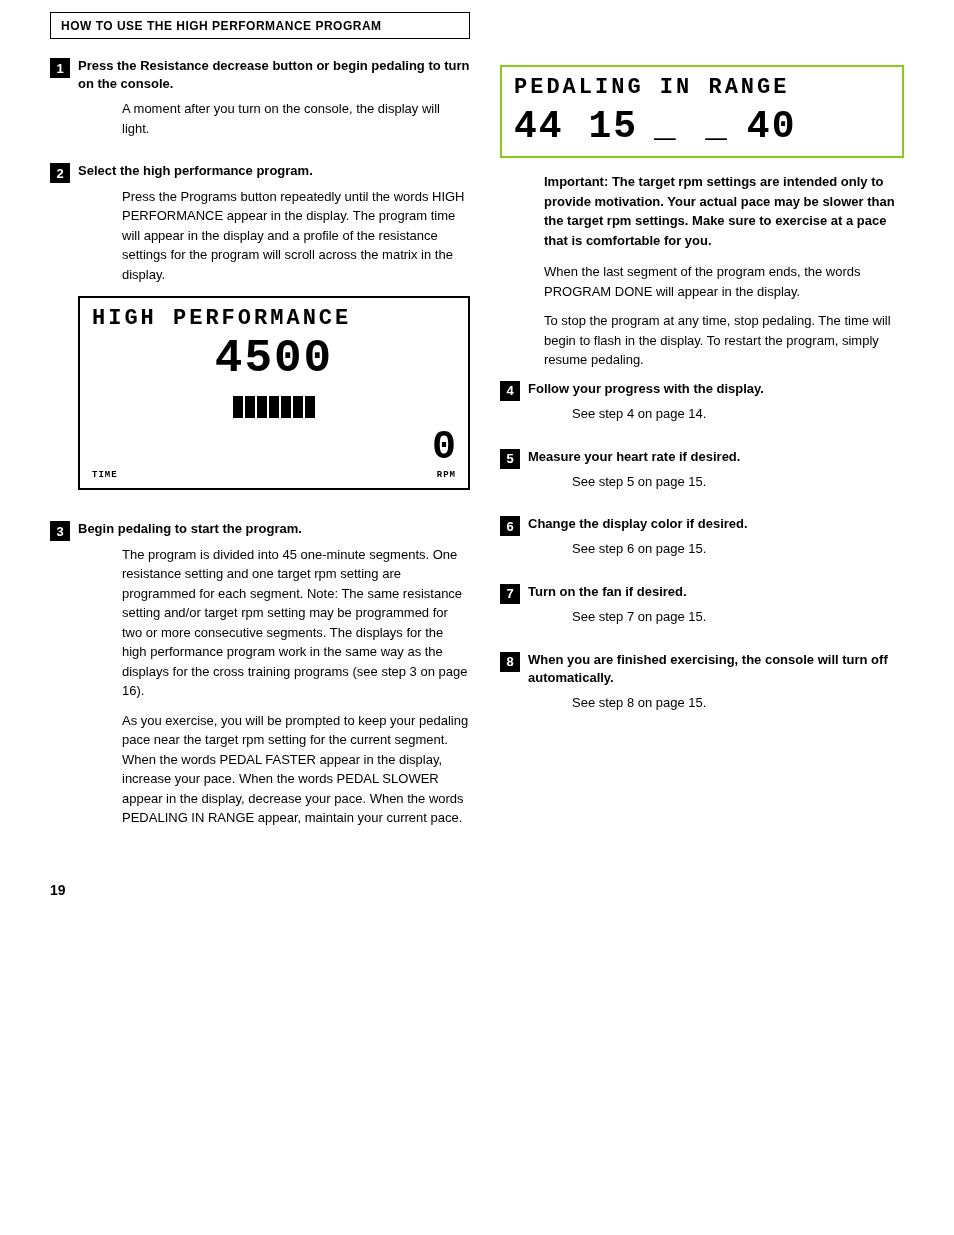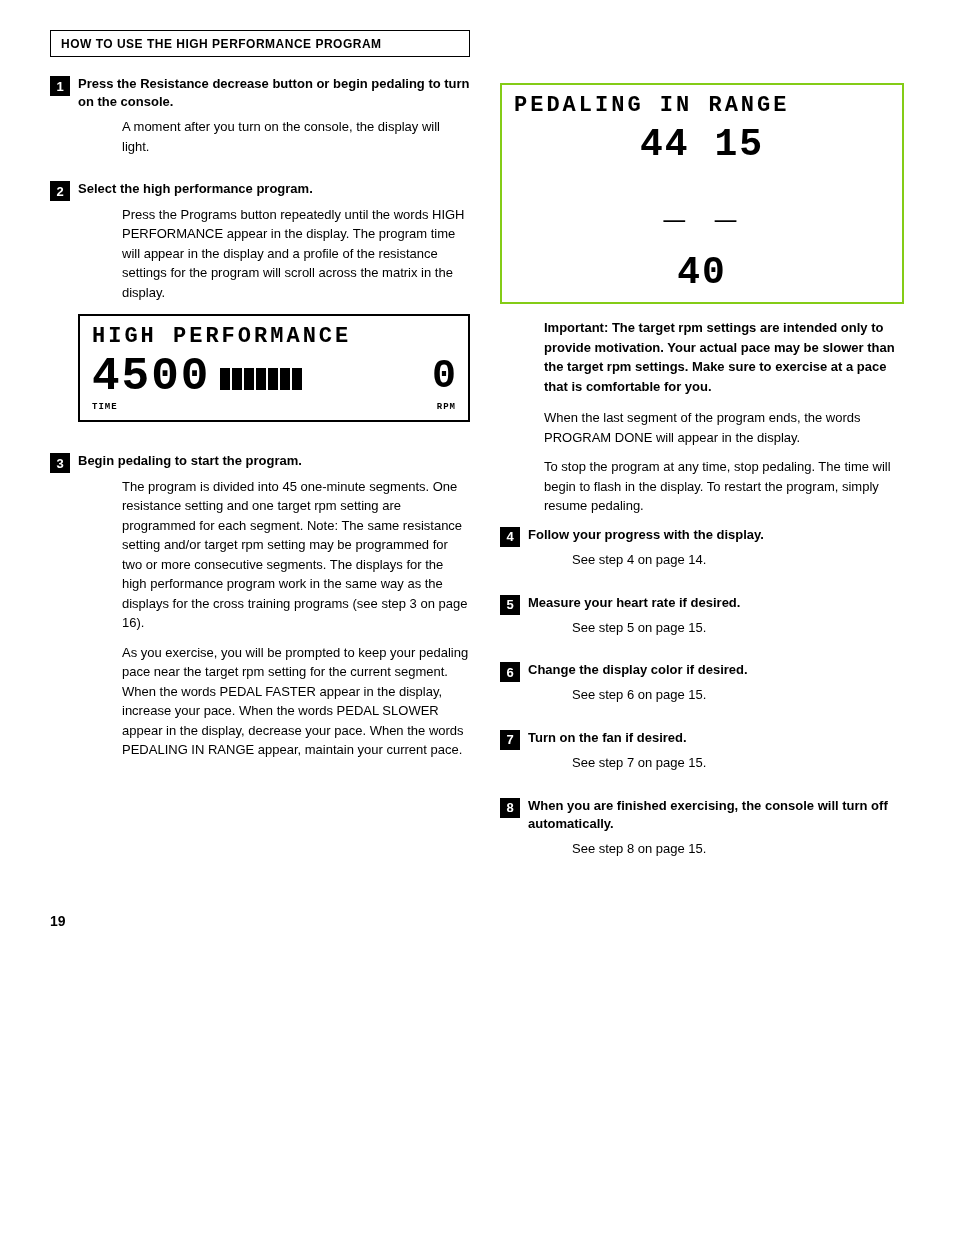--- a/index.html
+++ b/index.html
@@ -8,21 +8,21 @@
       min-height: 1235px;
       background: #fff;
       font-family: Arial, Helvetica, sans-serif;
       font-size: 13px;
       color: #000;
       padding: 0;
     }
     .page {
       width: 954px;
       min-height: 1235px;
-      padding: 30px 50px 40px 50px;
+      padding: 12px 50px 40px 50px;
       position: relative;
     }
     
     .header-bar {
       border: 1.5px solid #000;
       padding: 5px 10px;
       margin-bottom: 18px;
       display: inline-block;
       width: 420px;
     }
@@ -92,20 +92,21 @@
       font-weight: bold;
       letter-spacing: 3px;
       text-transform: uppercase;
       margin-bottom: 4px;
       line-height: 1.2;
     }
     .display-bottom-row {
       display: flex;
       align-items: center;
       gap: 10px;
+      flex-direction: column;
     }
     .display-numbers {
       font-family: 'Courier New', monospace;
       font-size: 46px;
       font-weight: bold;
       letter-spacing: 2px;
       line-height: 1;
     }
     .display-bars {
       display: flex;
@@ -150,22 +151,21 @@
       line-height: 1.2;
       margin-bottom: 4px;
     }
     .display-right-bottom {
       font-family: 'Courier New', monospace;
       font-size: 38px;
       font-weight: bold;
       letter-spacing: 4px;
       display: flex;
       align-items: center;
-      gap: 22px;
-      flex-direction: column;
+      gap: 12px;
     }
     
     .page-number {
       text-align: left;
       font-weight: bold;
       font-size: 14px;
       margin-top: 30px;
     }
     p { margin-bottom: 10px; line-height: 1.5; margin-left: 44px; }
     .important-text {

